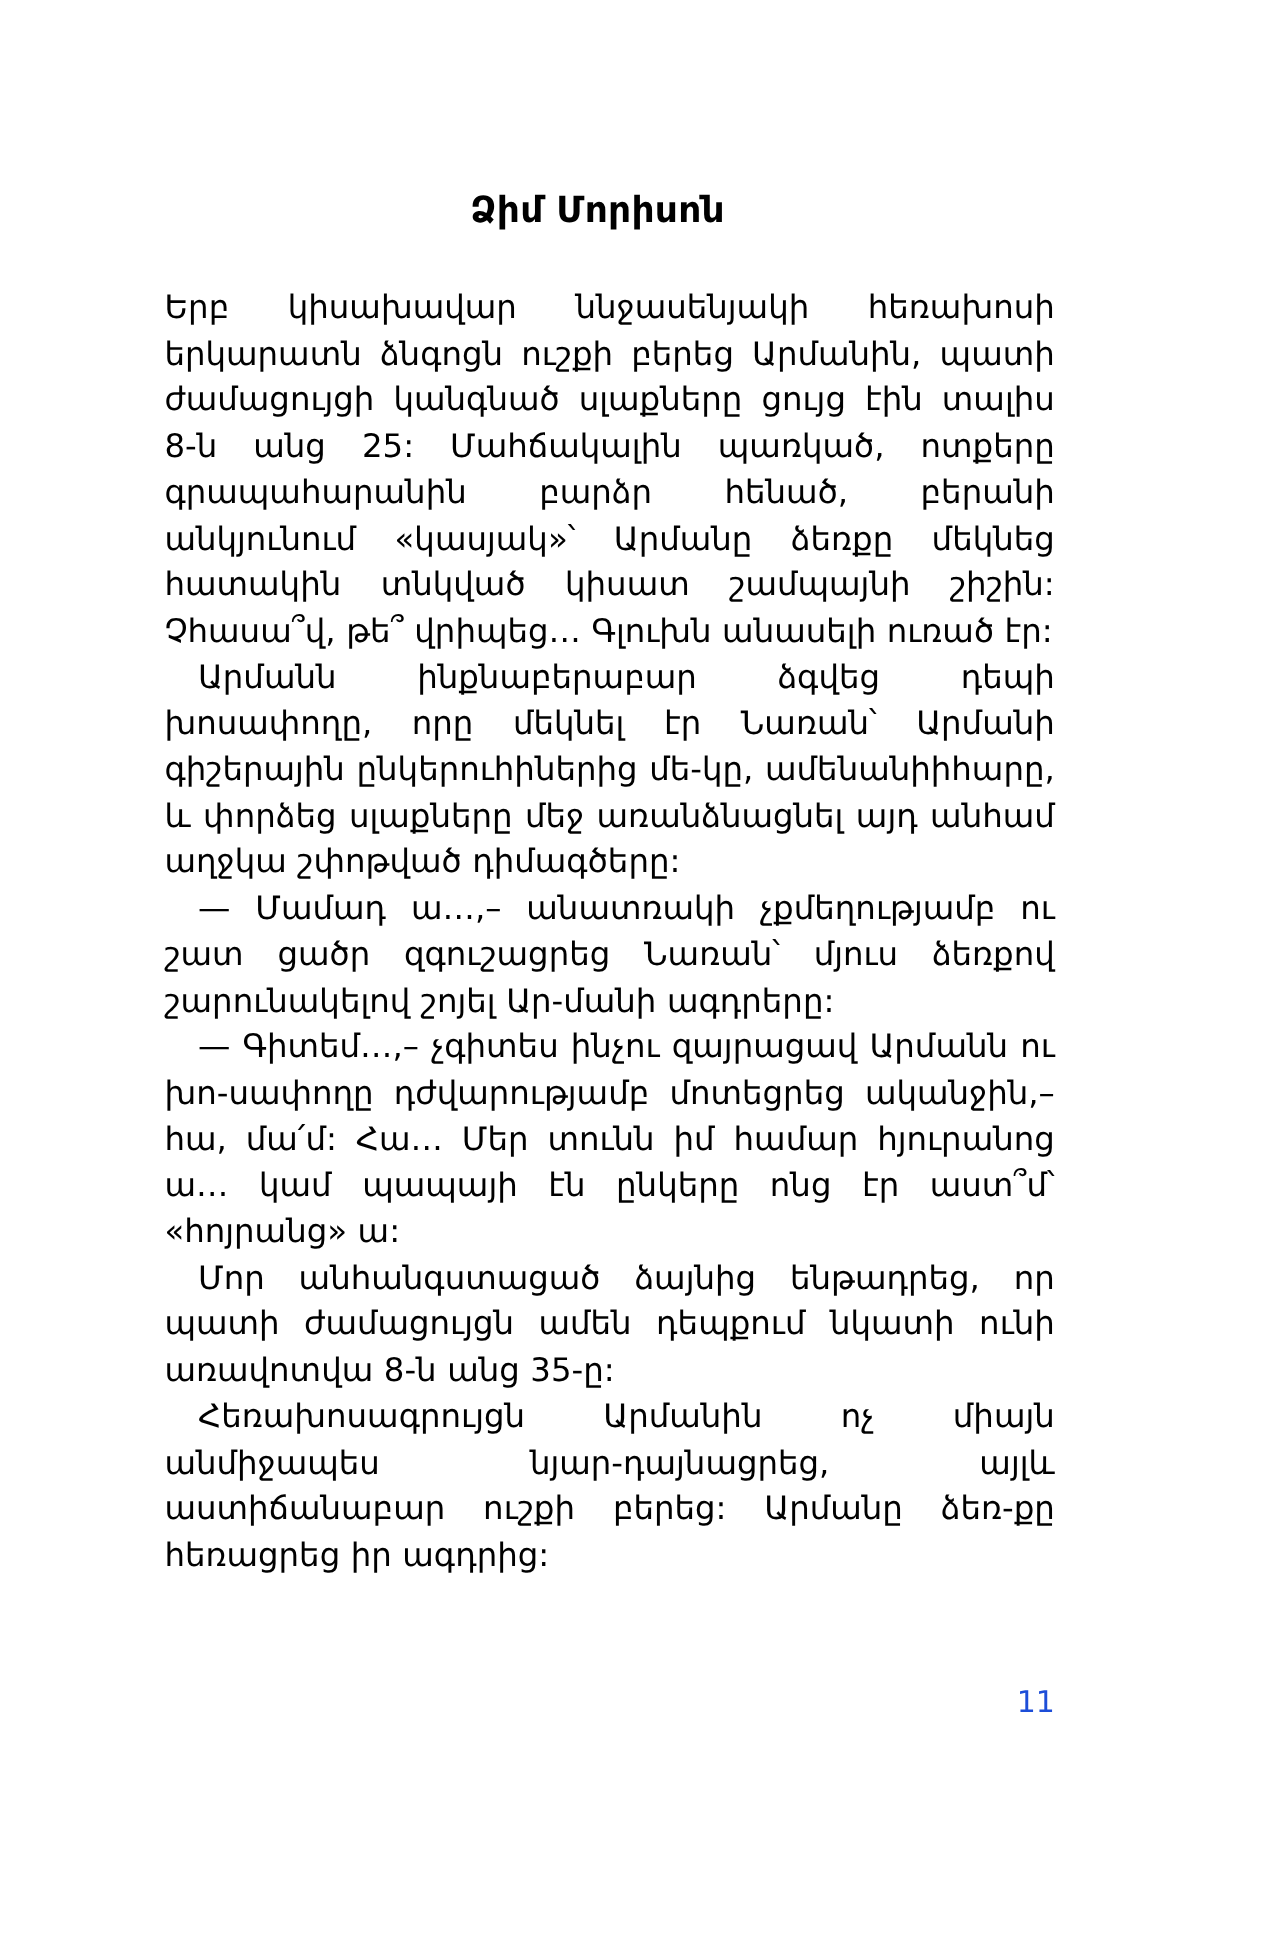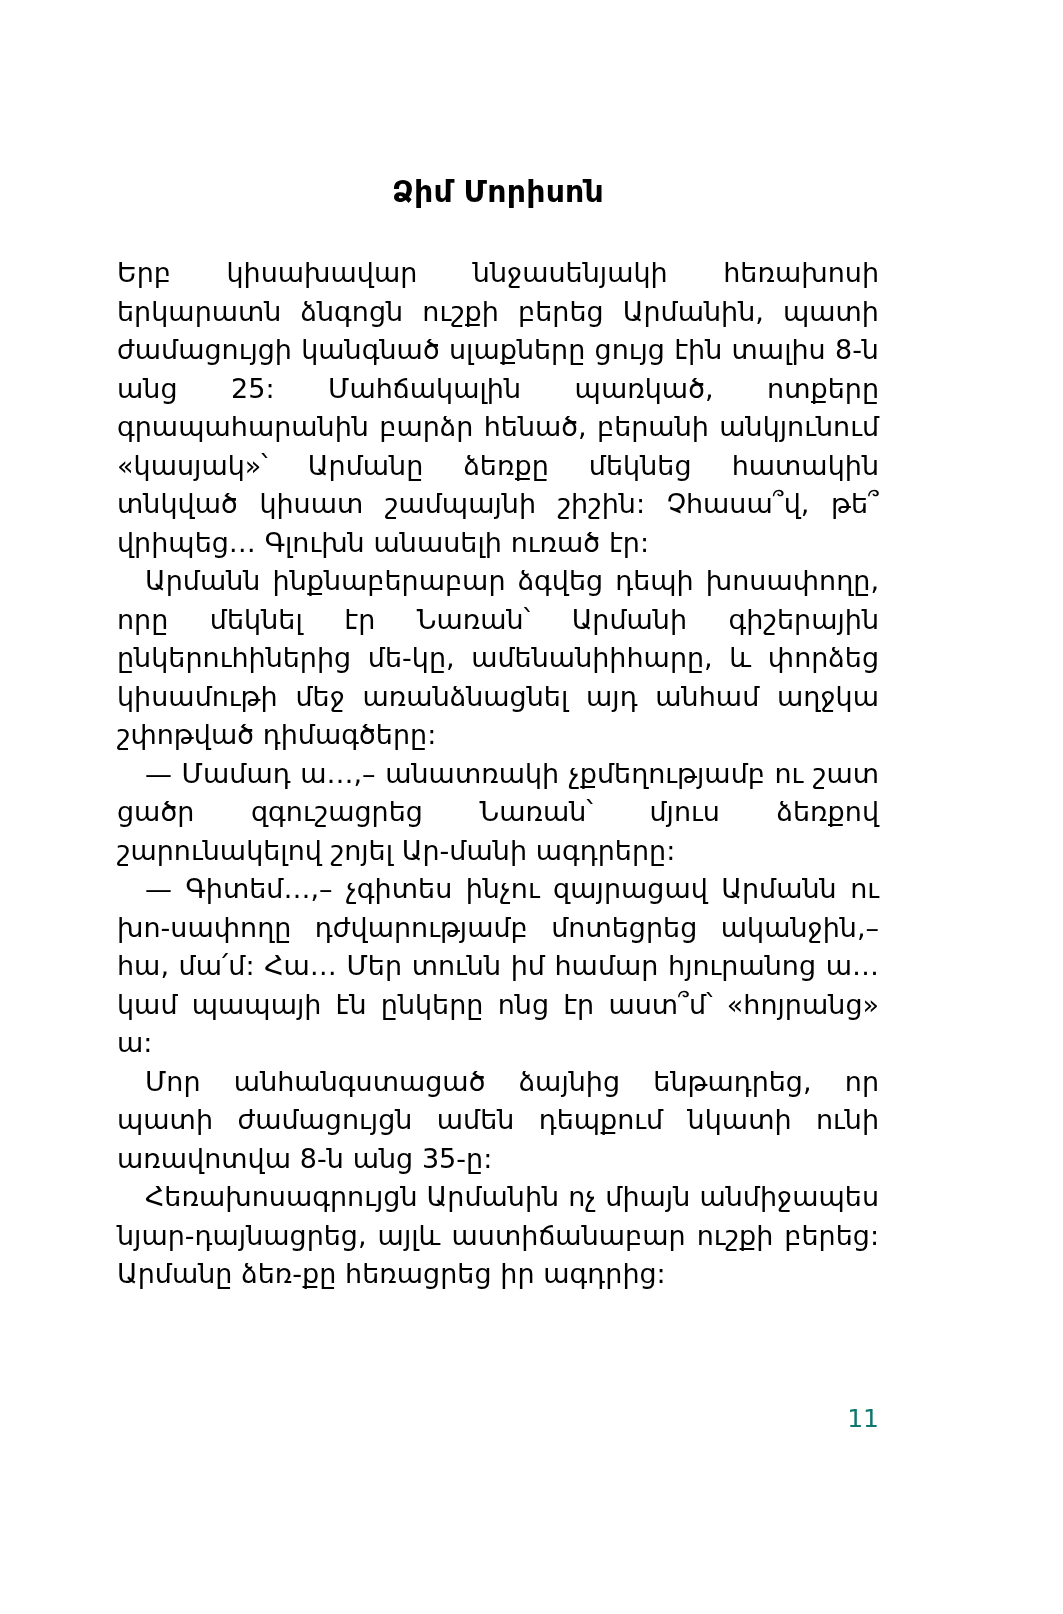--- a/index.html
+++ b/index.html
@@ -19,38 +19,39 @@
     width: 1063px;
     height: 1614px;
     background: #ffffff;
     box-sizing: border-box;
     overflow: hidden;
   }
 
   .content {
     position: absolute;
     left: 117px;
-    top: 16px;
+    top: 0;
     width: 762px;
   }
 
   .page-title {
     margin: 0;
     padding: 0;
     text-align: center;
     font-weight: 700;
     font-size: 30px;
     line-height: 36px;
     color: #000000;
     letter-spacing: 0.2px;
     padding-top: 158px;
   }
 
   .body-block {
     margin-top: 44px;
+    margin-left: 20px;
   }
 
   p.para {
     margin: 0;
     padding: 0;
     font-size: 27px;
     line-height: 38.5px;
     color: #000000;
     text-align: justify;
     text-justify: inter-word;
@@ -67,37 +68,37 @@
   }
 
   .page-number {
     position: absolute;
     left: 0;
     top: 1404px;
     width: 879px;
     text-align: right;
     font-size: 25px;
     line-height: 30px;
-    color: #0f766e;
+    color: #1d4ed8;
   }
 </style>
 </head>
 <body>
 
 <div class="page">
 
   <div class="content">
 
     <h1 class="page-title">Ձիմ Մորիսոն</h1>
 
     <div class="body-block">
 
       <p class="para noindent">Երբ կիսախավար ննջասենյակի հեռախոսի երկարատն ձնգոցն ուշքի բերեց Արմանին, պատի ժամացույցի կանգնած սլաքները ցույց էին տալիս 8-ն անց 25: Մահճակալին պառկած, ոտքերը գրապահարանին բարձր հենած, բերանի անկյունում «կասյակ»՝ Արմանը ձեռքը մեկնեց հատակին տնկված կիսատ շամպայնի շիշին: Չհասա՞վ, թե՞ վրիպեց… Գլուխն անասելի ուռած էր:</p>
 
-      <p class="para indent">Արմանն ինքնաբերաբար ձգվեց դեպի խոսափողը, որը մեկնել էր Նառան՝ Արմանի գիշերային ընկերուհիներից մե-կը, ամենանիիհարը, և փորձեց կիսամութի մեջ առանձնացնել այդ անհամ աղջկա շփոթված դիմագծերը:</p>
+      <p class="para indent">Արմանն ինքնաբերաբար ձգվեց դեպի խոսափողը, որը մեկնել էր Նառան՝ Արմանի գիշերային ընկերուհիներից մե-կը, ամենանիիհարը, և փորձեց սլաքները մեջ առանձնացնել այդ անհամ աղջկա շփոթված դիմագծերը:</p>
 
       <p class="para indent">— Մամադ ա…,– անատռակի չքմեղությամբ ու շատ ցածր զգուշացրեց Նառան՝ մյուս ձեռքով շարունակելով շոյել Ար-մանի ագդրերը:</p>
 
       <p class="para indent">— Գիտեմ…,– չգիտես ինչու զայրացավ Արմանն ու խո-սափողը դժվարությամբ մոտեցրեց ականջին,– հա, մա՛մ: Հա… Մեր տունն իմ համար հյուրանոց ա… կամ պապայի էն ընկերը ոնց էր աստ՞մ՝ «հոյրանց» ա:</p>
 
       <p class="para indent">Մոր անհանգստացած ձայնից ենթադրեց, որ պատի ժամացույցն ամեն դեպքում նկատի ունի առավոտվա 8-ն անց 35-ը:</p>
 
       <p class="para indent">Հեռախոսագրույցն Արմանին ոչ միայն անմիջապես նյար-դայնացրեց, այլև աստիճանաբար ուշքի բերեց: Արմանը ձեռ-քը հեռացրեց իր ագդրից:</p>
 
 

